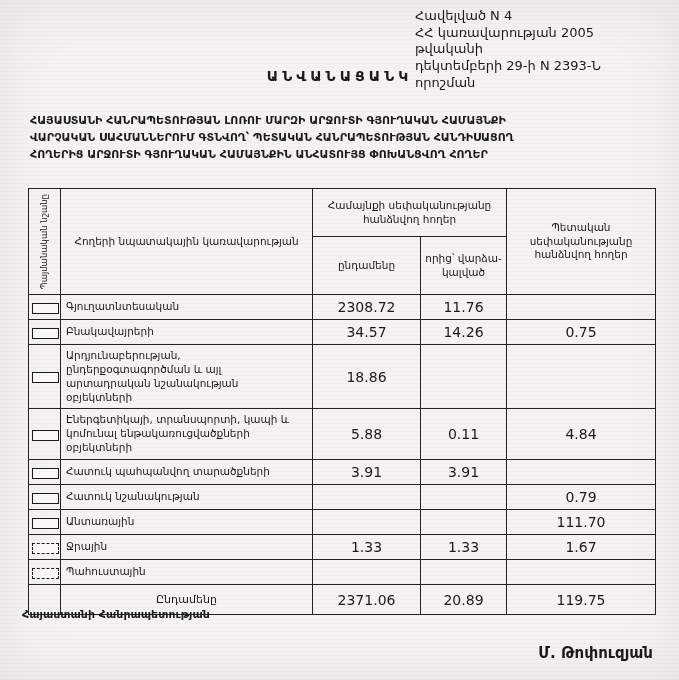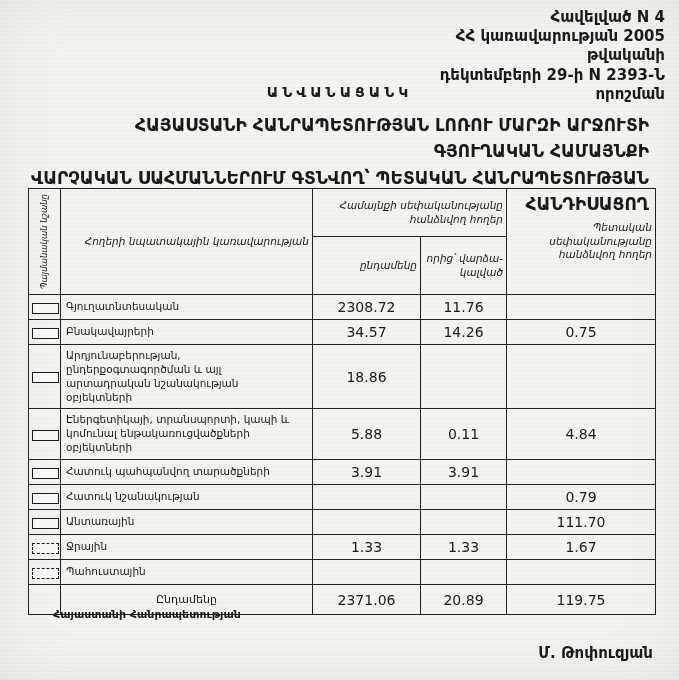--- a/index.html
+++ b/index.html
@@ -14,37 +14,36 @@
     width:679px; height:680px;
     margin:0 auto;
     background:#f4f3ef;
     color:#1a1a1a;
     overflow:hidden;
     box-shadow: inset 0 0 60px rgba(0,0,0,0.07);
     background-image: repeating-linear-gradient(0deg, rgba(0,0,0,0.015) 0 1px, transparent 1px 4px);
   }
   .annex-note {
     position:absolute; top:8px; right:14px;
-    width:250px; text-align:right;
-    font-size:15px; font-weight:bold; line-height:1.28;
+    width:250px; text-align:left;
+    font-size:13px; font-weight:normal; line-height:1.28;
   }
   .doc-title {
     position:absolute; top:68px; left:0; width:100%;
     text-align:center; font-size:14px; font-weight:bold;
     letter-spacing:4px;
-    margin-top:16px;
   }
   .doc-subtitle {
     position:absolute; top:112px; left:30px; right:30px;
-    text-align:right; font-size:17px; font-weight:bold; line-height:1.55;
+    text-align:left; font-size:11px; font-weight:bold; line-height:1.55;
   }
   .tablewrap { position:absolute; top:188px; left:28px; width:627px; }
   table { border-collapse:collapse; width:100%; table-layout:fixed; }
   th, td { border:1.4px solid #222; padding:2px 3px; }
-  thead th { font-weight:normal; font-size:10.5px; text-align:right; line-height:1.3; vertical-align:middle;font-style:italic; }
+  thead th { font-weight:normal; font-size:10.5px; text-align:center; line-height:1.3; vertical-align:middle; }
   thead tr.sub-head th { height:58px; }
   thead tr.group-head th.span-cell { height:48px; }
   .vtext {
     writing-mode: vertical-rl;
     transform: rotate(180deg);
     font-size:8.5px; line-height:1.3;
     margin:0 auto; max-height:104px;
   }
   td.c-sym { text-align:center; vertical-align:middle; }
   td.c-label { font-size:10.5px; line-height:1.32; padding:4px 5px; vertical-align:middle; }
@@ -53,21 +52,21 @@
   .legend-box {
     display:inline-block; width:27px; height:11px;
     border:1.3px solid #1c1c1c; vertical-align:middle;
     background:rgba(255,255,255,0.45);
   }
   .legend-box.dashed { border-style:dashed; }
   tfoot td { height:30px; }
   tfoot .t-label { text-align:center; font-size:11px; vertical-align:middle; }
   .signatory-block {
     position:absolute; left:22px; top:608px;
-    font-size:11px; font-weight:bold; line-height:1.32;margin-left:31px;
+    font-size:11px; font-weight:bold; line-height:1.32;
   }
   .signature-name {
     position:absolute; right:26px; top:644px;
     font-size:15px; font-weight:bold;
   }
 </style>
 </head>
 <body>
 
 <div class="page">
@@ -76,20 +75,21 @@
     <div>Հավելված N 4</div>
     <div>ՀՀ կառավարության 2005 թվականի</div>
     <div>դեկտեմբերի 29-ի N 2393-Ն որոշման</div>
   </div>
 
   <div class="doc-title">ԱՆՎԱՆԱՑԱՆԿ</div>
 
   <div class="doc-subtitle">
     <div>ՀԱՅԱՍՏԱՆԻ ՀԱՆՐԱՊԵՏՈՒԹՅԱՆ ԼՈՌՈՒ ՄԱՐԶԻ ԱՐՋՈՒՏԻ ԳՅՈՒՂԱԿԱՆ ՀԱՄԱՅՆՔԻ</div>
     <div>ՎԱՐՉԱԿԱՆ ՍԱՀՄԱՆՆԵՐՈՒՄ ԳՏՆՎՈՂ՝ ՊԵՏԱԿԱՆ ՀԱՆՐԱՊԵՏՈՒԹՅԱՆ ՀԱՆԴԻՍԱՑՈՂ</div>
+    <div>ՀՈՂԵՐԻՑ ԱՐՋՈՒՏԻ ԳՅՈՒՂԱԿԱՆ ՀԱՄԱՅՆՔԻՆ ԱՆՀԱՏՈՒՅՑ ՓՈԽԱՆՑՎՈՂ ՀՈՂԵՐ</div>
   </div>
 
   <div class="tablewrap">
     <table>
       <colgroup>
         <col style="width:32px">
         <col style="width:252px">
         <col style="width:108px">
         <col style="width:86px">
         <col style="width:149px">

